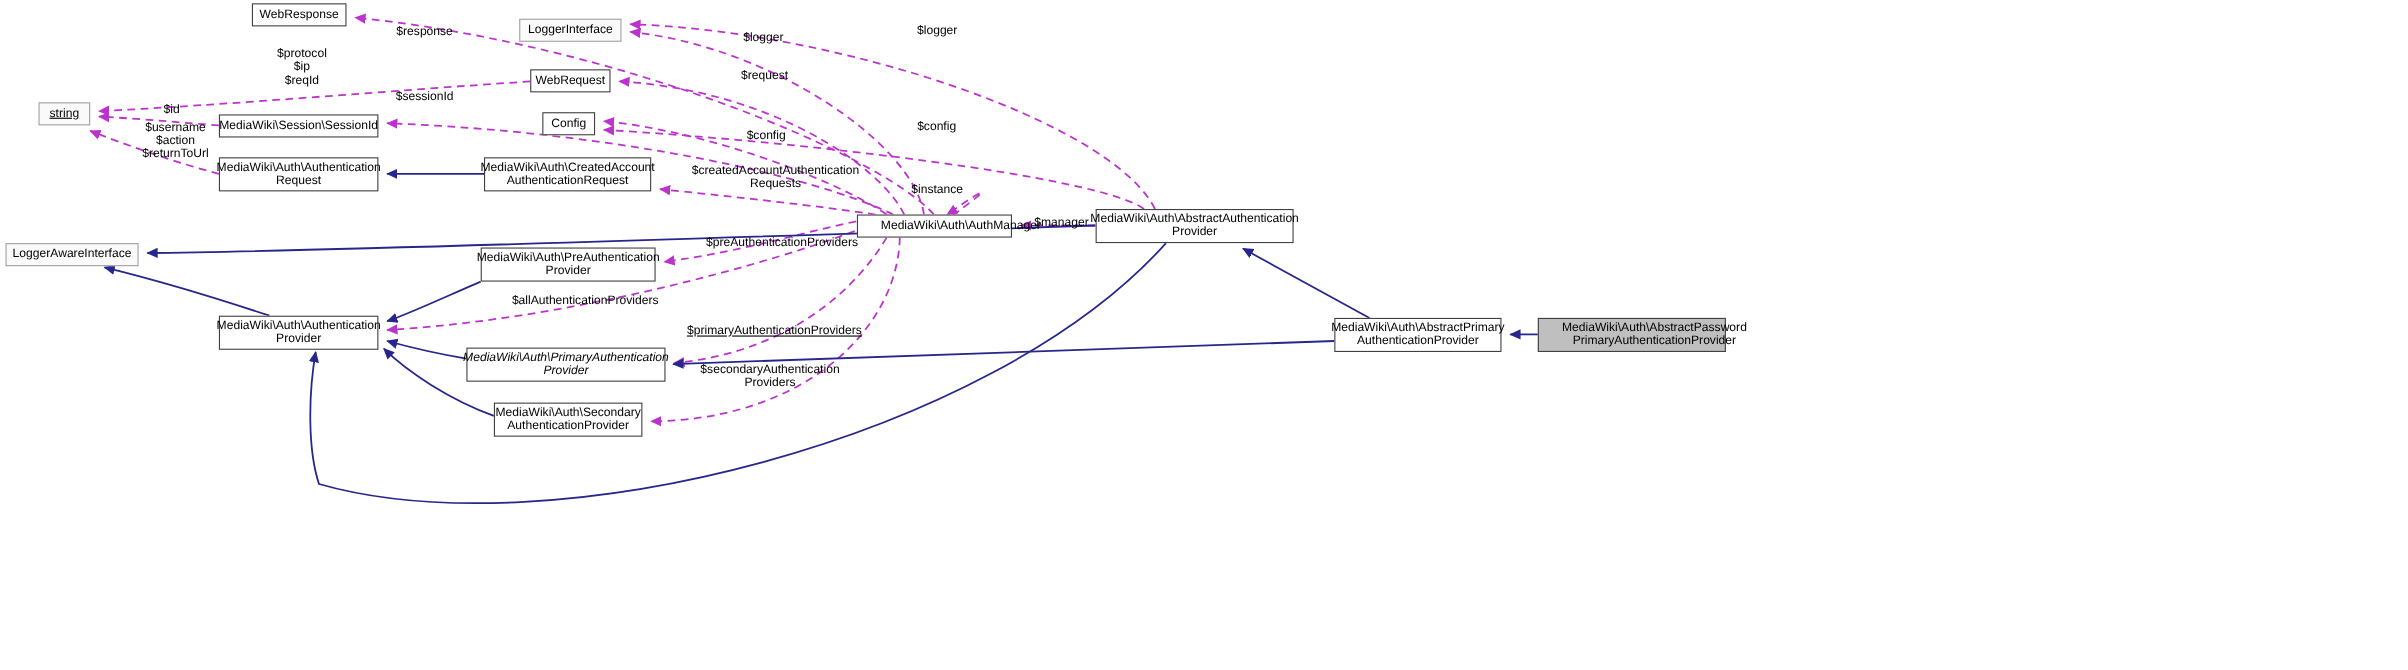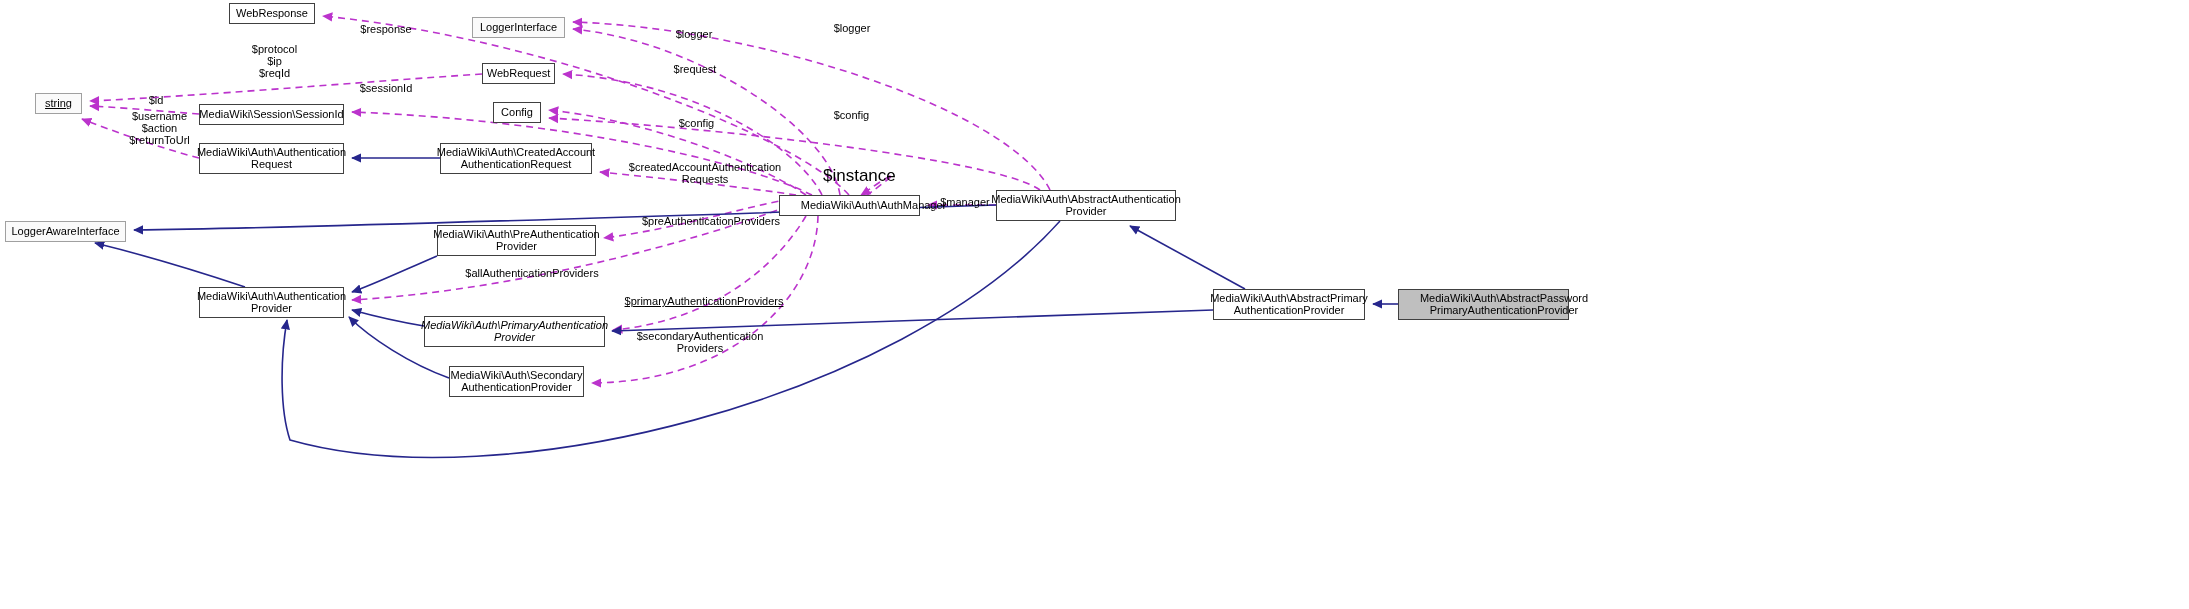--- a/index.html
+++ b/index.html
@@ -167,23 +167,23 @@
 $ip
 $reqId</div>
   <div class="edge-label" style="left: 668px; top: 64px; width: 54px; font-size: 11px;">$request</div>
   <div class="edge-label" style="left: 353px; top: 83px; width: 66px; font-size: 11px;">$sessionId</div>
   <div class="edge-label" style="left: 144px; top: 95px; width: 24px; font-size: 11px;">$id</div>
   <div class="edge-label" style="left: 672px; top: 118px; width: 49px; font-size: 11px;">$config</div>
   <div class="edge-label" style="left: 827px; top: 110px; width: 49px; font-size: 11px;">$config</div>
   <div class="edge-label" style="left: 123px; top: 111px; width: 73px; font-size: 11px;">$username
 $action
 $returnToUrl</div>
-  <div class="edge-label" style="left: 620px; top: 150px; width: 170px; font-size: 11px; margin-top: 12px;">$createdAccountAuthentication
+  <div class="edge-label" style="left: 620px; top: 150px; width: 170px; font-size: 11px;">$createdAccountAuthentication
 Requests</div>
-  <div class="edge-label" style="left: 823px; top: 167px; width: 58px; font-size: 17px;">$instance</div>
+  <div class="edge-label" style="left: 823px; top: 167px; width: 58px; font-size: 11px;">$instance</div>
   <div class="edge-label" style="left: 935px; top: 197px; width: 60px; font-size: 11px;">$manager</div>
   <div class="edge-label" style="left: 634px; top: 216px; width: 154px; font-size: 11px;">$preAuthenticationProviders</div>
   <div class="edge-label" style="left: 456px; top: 268px; width: 152px; font-size: 11px;">$allAuthenticationProviders</div>
   <div class="edge-label" style="left: 617px; top: 296px; width: 174px; font-size: 11px; text-decoration: underline;">$primaryAuthenticationProviders</div>
   <div class="edge-label" style="left: 633px; top: 331px; width: 134px; font-size: 11px;">$secondaryAuthentication
 Providers</div>
 
 </div>
 
 </body></html>

